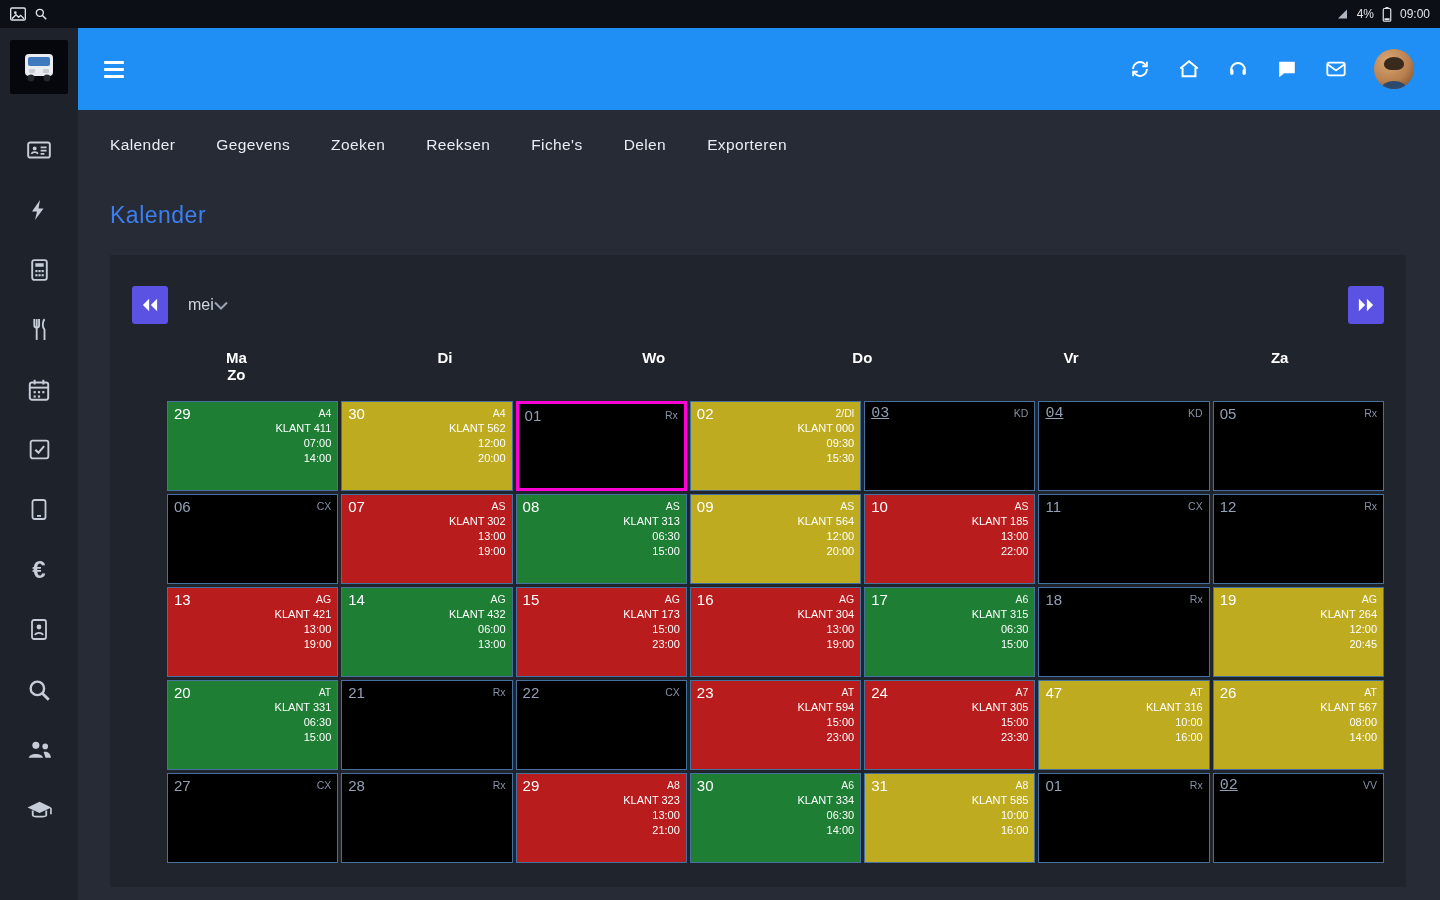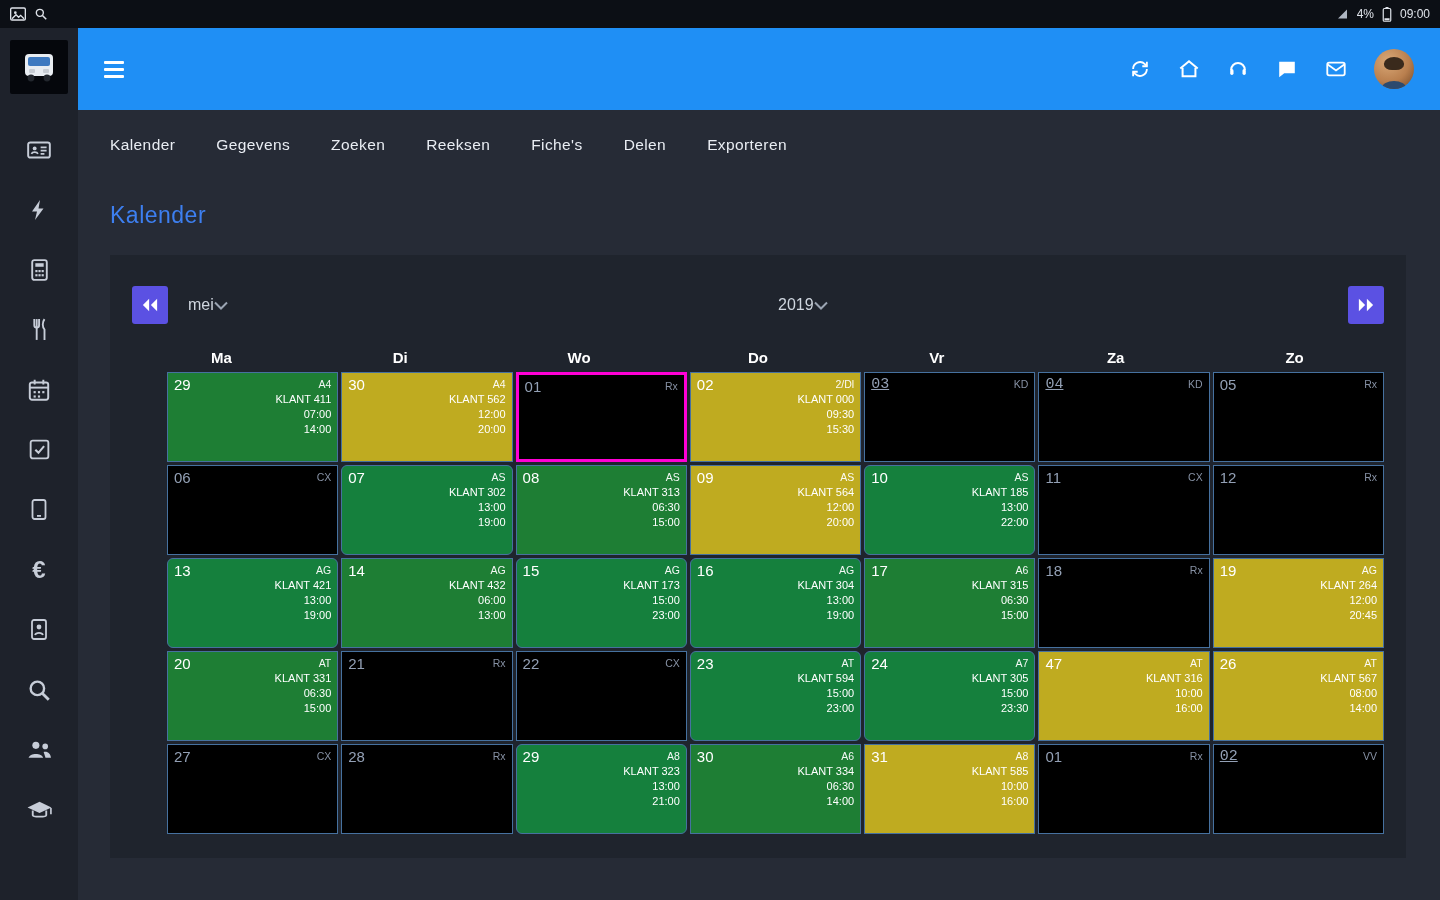--- a/index.html
+++ b/index.html
@@ -67,27 +67,27 @@
   .month-row{ display:flex; align-items:center; height:40px; }
   .nav-btn{
     width:36px; height:38px; border:none; border-radius:3px; background:#5b51e3;
     display:flex; align-items:center; justify-content:center; cursor:pointer; flex:0 0 auto;
   }
   .select{
     flex:1; display:flex; align-items:center; justify-content:flex-start;
     margin:0 20px; color:#cfd6df; font-size:16px; cursor:pointer; height:100%;
   }
   .day-header-row{
-    display:grid; grid-template-columns:repeat(7,1fr); margin-top:24px;
+    display:grid; grid-template-columns:repeat(6,1fr); margin-top:24px;
     color:#ffffff; font-weight:bold; font-size:15px; text-align:center;
   }
-  .grid{ display:grid; grid-template-columns:repeat(7,1fr); grid-auto-rows:90px; gap:3px; margin-top:6px;padding-left:35px; }
+  .grid{ display:grid; grid-template-columns:repeat(7,1fr); grid-auto-rows:90px; gap:3px; margin-top:18px;padding-left:35px; }
   .cell{ position:relative; border:1px solid #46719f; background:#000000; cursor:pointer; }
   .cell.green{ background:#1e7e34; }
-  .cell.red{ background:#15803d;border-radius:6px; }
+  .cell.red{ background:#b91c1c; }
   .cell.yellow{ background:#bfab20; }
   .cell.selected{ border:3px solid #ff00d5; }
   .day-num{ position:absolute; top:3px; left:6px; font-size:15px; color:#fff; }
   .cell.empty .day-num{ color:#93a0b5; }
   .day-num.link{ color:#5d9bff; text-decoration:underline;font-family:Liberation Mono, monospace; }
   .cell-lines{
     position:absolute; top:4px; right:6px; text-align:right;
     font-size:11px; line-height:15px; color:#ffffff;
   }
   .cell.empty .cell-lines{ color:#8e99ad; }
@@ -297,28 +297,20 @@
           </svg>
       </button>
       <div class="select">
         <span>mei</span>
         <span>
           <svg width="14" height="9" viewBox="0 0 14 9">
               <path d="M1 1.5l6 6 6-6" fill="none" stroke="#9aa4b2" stroke-width="2"></path>
             </svg>
         </span>
       </div>
-      <div class="select">
-        <span>2019</span>
-        <span>
-          <svg width="14" height="9" viewBox="0 0 14 9">
-              <path d="M1 1.5l6 6 6-6" fill="none" stroke="#9aa4b2" stroke-width="2"></path>
-            </svg>
-        </span>
-      </div>
       <button class="nav-btn">
         <svg width="20" height="16" viewBox="0 0 22 18">
             <polygon points="3,2 10,9 3,16" fill="#fff"></polygon>
             <polygon points="12,2 19,9 12,16" fill="#fff"></polygon>
           </svg>
       </button>
     </div>
 
     <div class="day-header-row">
       <span>Ma</span>

